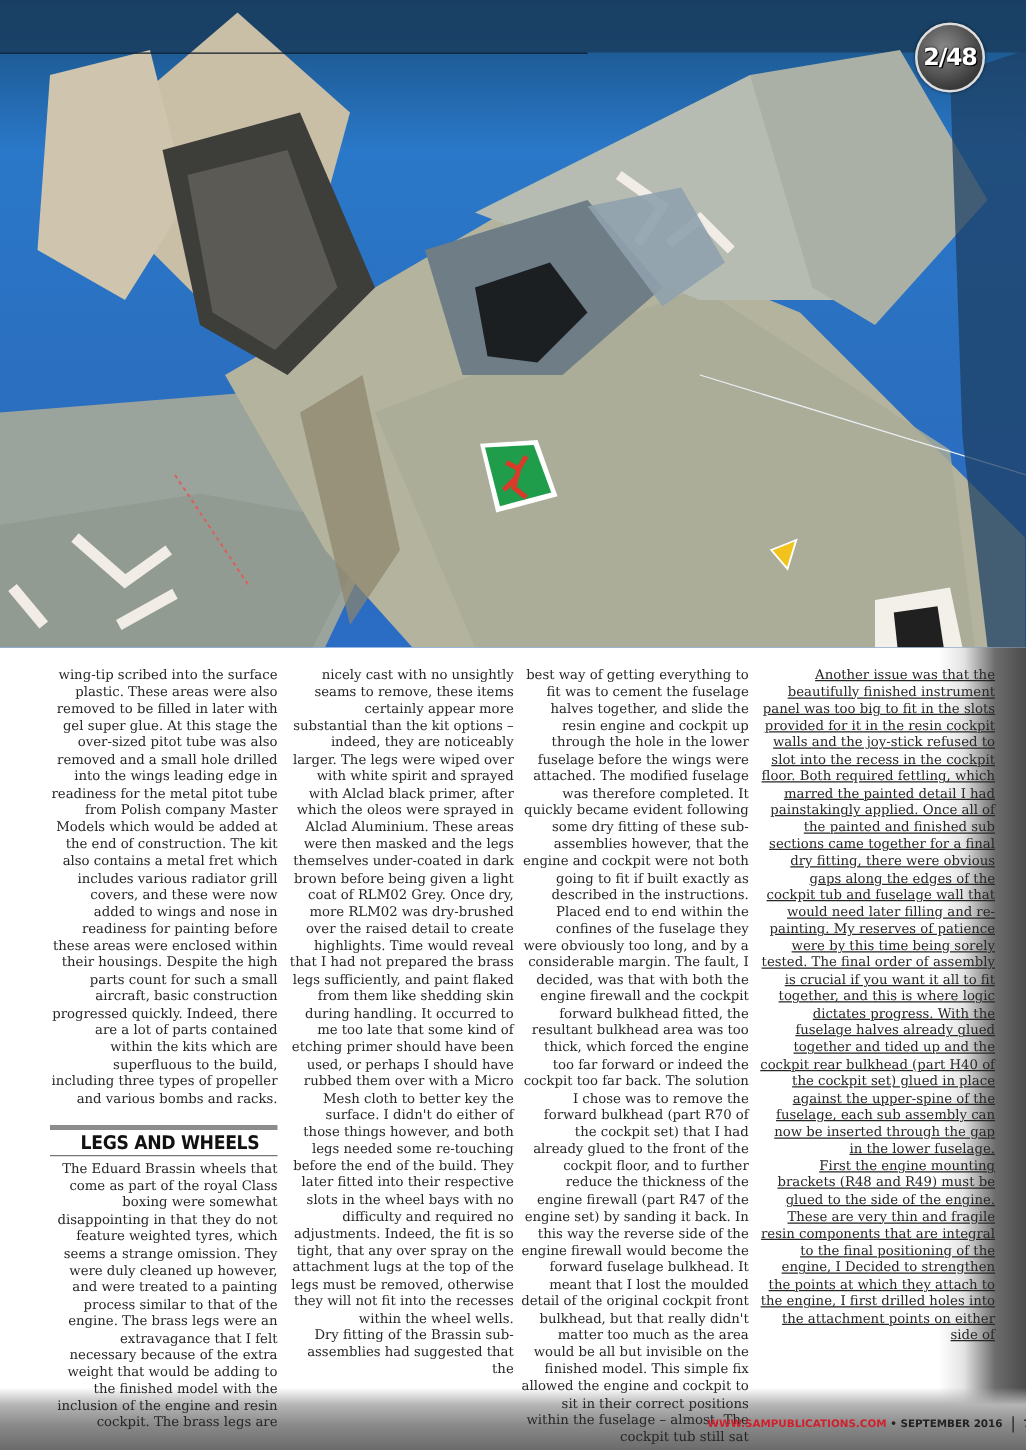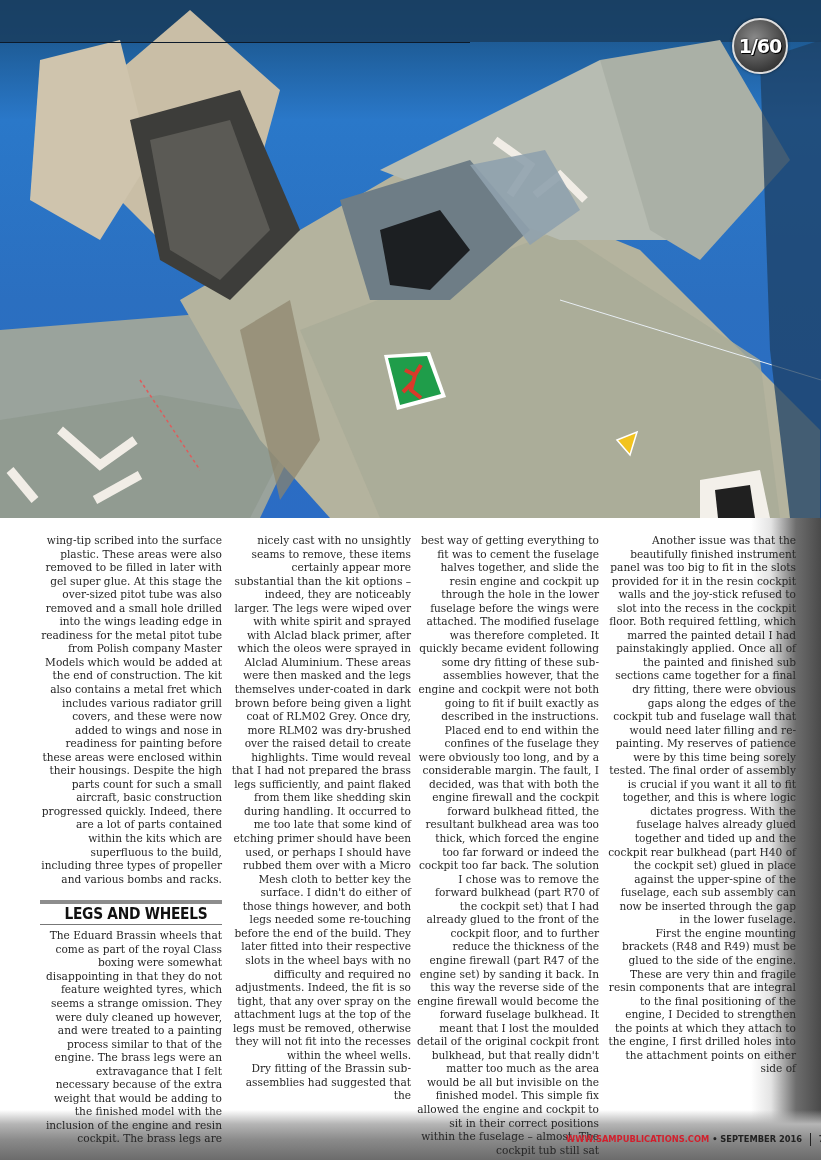--- a/index.html
+++ b/index.html
@@ -20,21 +20,21 @@
 
   
   .grunge-right { position:absolute; right:0; top:518px; width:70px; height:642px;
     background: linear-gradient(90deg, rgba(255,255,255,0) 0px, rgba(200,200,200,.5) 20px, #6d6d6d 45px, #4a4a4a 70px); }
   .grunge-bottom { position:absolute; left:0; top:1110px; width:821px; height:50px;
     background: linear-gradient(180deg, rgba(255,255,255,0) 0px, #b5b5b5 14px, #8a8a8a 30px, #6b6b6b 50px); }
 
   
   .col { position:absolute; top:534px; width:182px; font-size:10.6px; line-height:13.55px; color:#262626; text-align:right; }
   .col p { margin:0; }
-  .col p.indent { text-indent:18px; }
+  .col p.indent { text-indent:18px;text-decoration:underline; }
   #col1 { left:40px; }
   #col2 { left:229px; }
   #col3 { left:417px; }
   #col4 { left:606px; width:190px; }
 
   .subhead { margin:14px 0 4px 0; }
   .subhead .bar { height:4px; background:#8d8d8d; margin-bottom:3px; }
   .subhead h2 { margin:0; font-family:"DejaVu Sans", sans-serif; font-weight:900; font-size:15px; line-height:14px;
     letter-spacing:-.3px; color:#111; text-transform:uppercase; transform:scaleX(.92); transform-origin:left; }
   .subhead .under { height:1px; background:#777; margin-top:3px; }
@@ -91,21 +91,21 @@
     <polyline points="140,380 200,470" stroke="#e05b5b" stroke-width="1.5" stroke-dasharray="3,3" fill="none"></polyline>
 
     <line x1="560" y1="300" x2="821" y2="380" stroke="#e8eef3" stroke-width="1"></line>
 
     <polygon points="760,60 821,40 821,518 790,518 770,350" fill="#1d4064" opacity=".75"></polygon>
 
     <polygon points="700,480 760,470 770,518 700,518" fill="#f3f0ea"></polygon>
     <polygon points="715,490 750,485 755,518 718,518" fill="#202020"></polygon>
   </svg>
   <div class="rule"></div>
-  <div class="scale-badge">1/60</div>
+  <div class="scale-badge">2/48</div>
 </div>
 
 <div class="grunge-right"></div>
 <div class="grunge-bottom"></div>
 
 <div class="col" id="col1">
   <p>wing-tip scribed into the surface plastic. These areas were also removed to be filled in later with gel super glue. At this stage the over-sized pitot tube was also removed and a small hole drilled into the wings leading edge in readiness for the metal pitot tube from Polish company Master Models which would be added at the end of construction. The kit also contains a metal fret which includes various radiator grill covers, and these were now added to wings and nose in readiness for painting before these areas were enclosed within their housings. Despite the high parts count for such a small aircraft, basic construction progressed quickly. Indeed, there are a lot of parts contained within the kits which are superfluous to the build, including three types of propeller and various bombs and racks.</p>
   <div class="subhead">
     <div class="bar"></div>
     <h2>LEGS AND WHEELS</h2>

